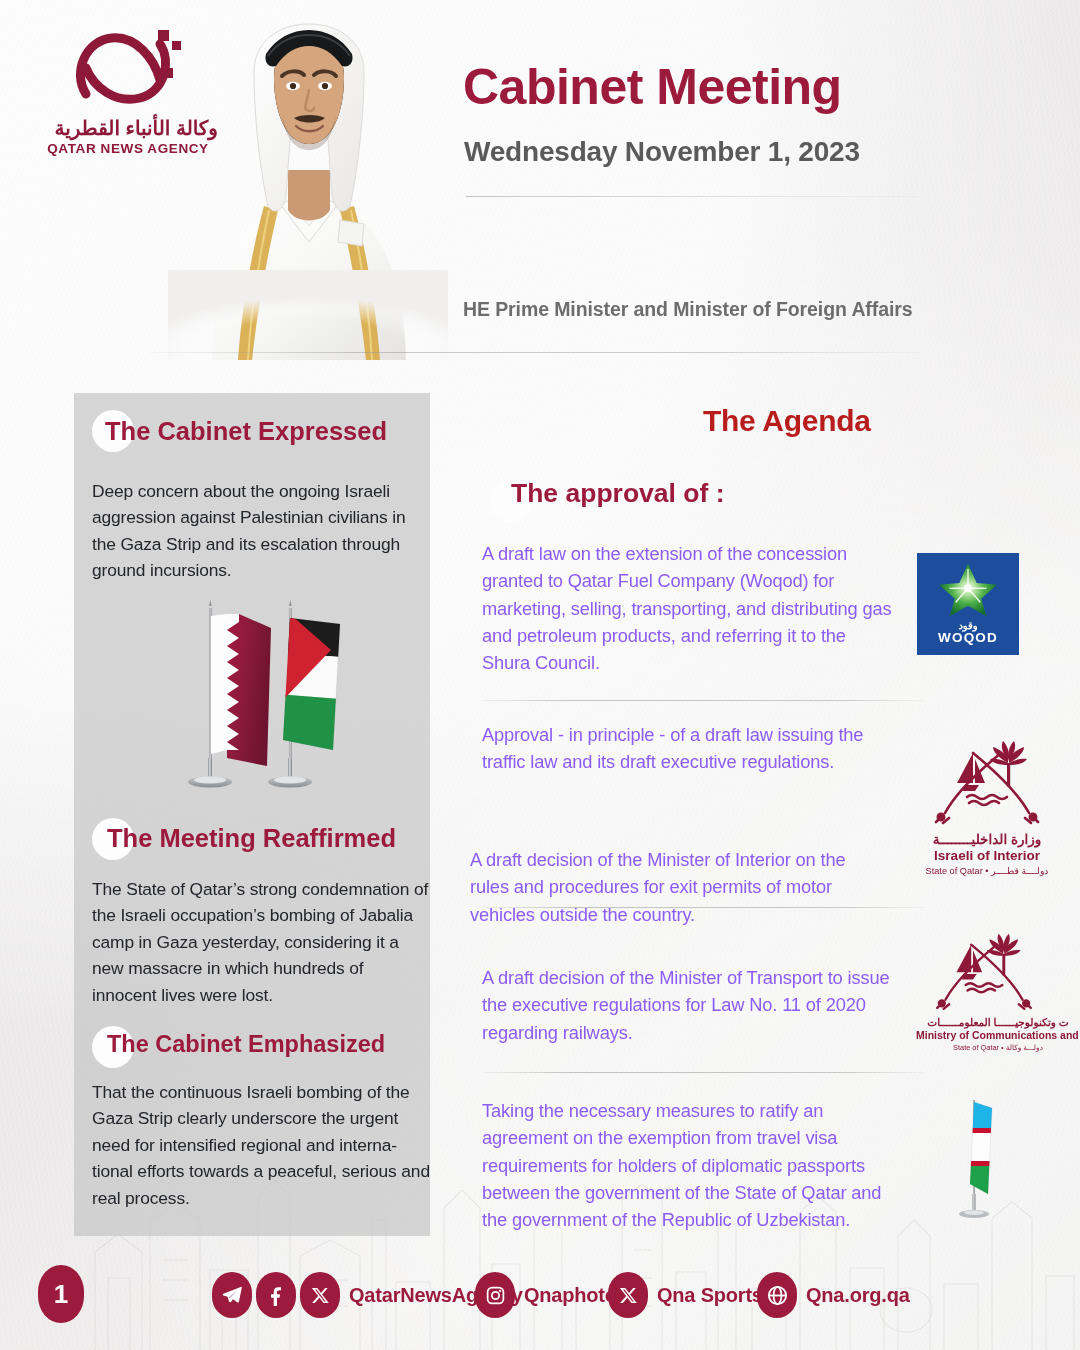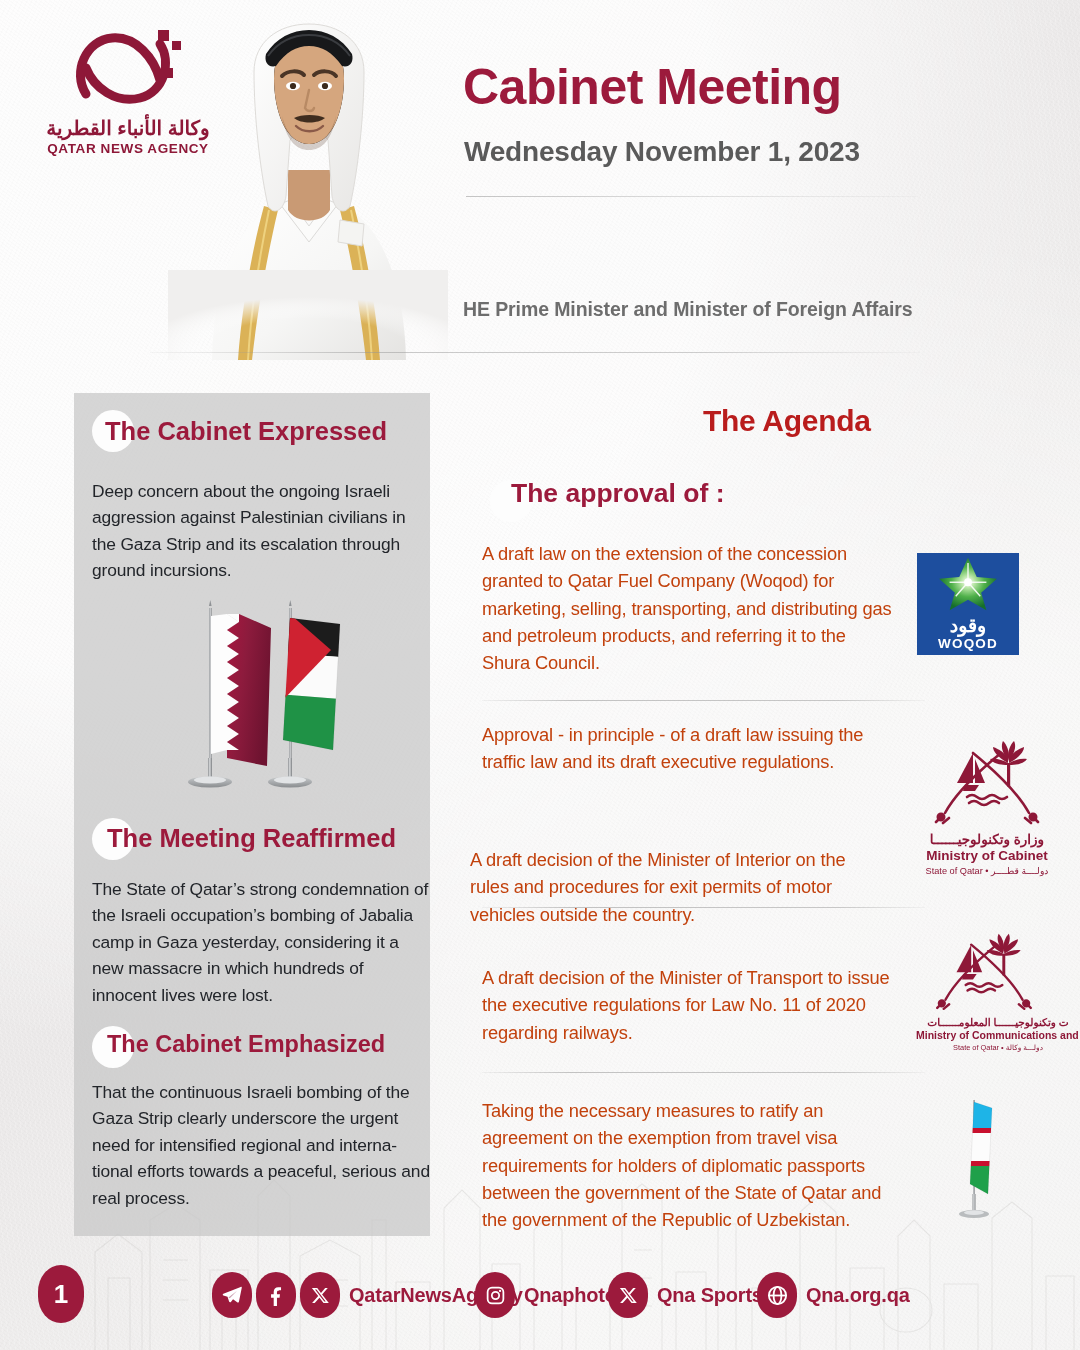--- a/index.html
+++ b/index.html
@@ -24,21 +24,21 @@
       repeating-linear-gradient(81deg, rgba(255,255,255,.35) 0 1px, rgba(255,255,255,0) 1px 5px);
   }
   
   .skyline{
     position:absolute;left:0;right:0;bottom:0;height:190px;opacity:.25;pointer-events:none;
   }
 
   
   .logo{position:absolute;left:38px;top:28px;width:180px;height:140px;}
   .logo-mark{position:absolute;left:32px;top:0;width:120px;height:86px;}
-  .logo-ar{position:absolute;left:0;top:88px;width:180px;text-align:center;
+  .logo-ar{position:absolute;left:0;top:88px;width:180px;
     color:#8e1838;font-size:20px;font-weight:bold;letter-spacing:.5px;direction:rtl;}
   .logo-en{position:absolute;left:0;top:113px;width:180px;text-align:center;
     color:#8e1838;font-size:13.5px;font-weight:bold;letter-spacing:.6px;}
 
   .portrait{position:absolute;left:168px;top:20px;width:280px;height:340px;}
 
   .hd-title{position:absolute;left:463px;top:62px;color:#9c1a3c;
     font-size:50px;font-weight:bold;letter-spacing:-.5px;line-height:1;}
   .hd-date{position:absolute;left:464px;top:136px;color:#5a5a5a;
     font-size:28px;font-weight:bold;letter-spacing:-.2px;}
@@ -59,30 +59,30 @@
   .lp-body{position:absolute;color:#22252a;font-size:17.4px;line-height:1.52;
     letter-spacing:-.15px;}
 
   .flags{position:absolute;left:155px;top:600px;width:230px;height:200px;}
 
   
   .agenda-title{position:absolute;left:703px;top:404px;color:#b91c1c;
     font-size:30px;font-weight:bold;letter-spacing:-.3px;}
   .approval-head{position:absolute;left:511px;top:478px;color:#9c1a3c;
     font-size:26.5px;font-weight:bold;}
-  .agenda-item{position:absolute;color:#c2410c;font-size:18.3px;line-height:1.49;
+  .agenda-item{position:absolute;color:#8b5cf6;font-size:18.3px;line-height:1.49;
     letter-spacing:-.15px;}
   .divider{position:absolute;height:1px;
     background:linear-gradient(90deg,rgba(165,165,165,.1),rgba(150,150,150,.55) 20%,rgba(150,150,150,.5) 80%,rgba(165,165,165,.08));}
 
   
   .woqod{position:absolute;left:917px;top:553px;width:102px;height:102px;
     background:#1d4e9e;display:flex;flex-direction:column;align-items:center;
     justify-content:center;}
-  .woqod-ar{color:#fff;font-size:19px;font-weight:bold;direction:rtl;margin-top:2px;letter-spacing:.5px;}
+  .woqod-ar{color:#fff;font-size:10px;font-weight:bold;direction:rtl;margin-top:2px;letter-spacing:.5px;}
   .woqod-en{color:#fff;font-size:13.5px;font-weight:bold;letter-spacing:1.2px;line-height:1.1;}
 
   .emblem{position:absolute;}
   .emb-ar{color:#8e1838;font-weight:bold;direction:rtl;text-align:center;}
   .emb-en{color:#8e1838;font-weight:bold;text-align:center;}
   .emb-sub{color:#8e1838;text-align:center;}
 
   .uzflag{position:absolute;left:948px;top:1098px;width:56px;height:125px;}
 
   
@@ -341,22 +341,22 @@
     <g fill="#8e1838">
       <rect x="80" y="26" width="3.2" height="24" rx="1.4"></rect>
       <path d="M81 26 C 70 20, 66 14, 66 10 C 72 12, 78 16, 81 22 Z"></path>
       <path d="M82 26 C 93 20, 97 14, 97 10 C 91 12, 85 16, 82 22 Z"></path>
       <path d="M81 24 C 74 14, 74 8, 76 4 C 80 8, 82 14, 82 20 Z"></path>
       <path d="M82 24 C 89 14, 89 8, 87 4 C 83 8, 81 14, 81 20 Z"></path>
       <path d="M81 28 C 71 28, 66 26, 63 22 C 69 21, 76 23, 81 26 Z"></path>
       <path d="M82 28 C 92 28, 97 26, 100 22 C 94 21, 87 23, 82 26 Z"></path>
     </g>
   </svg>
-  <div class="emb-ar" style="font-size:13.5px;margin-top:-2px;letter-spacing:.3px;">وزارة وتكنولوجيــــــا</div>
-  <div class="emb-en" style="font-size:13.5px;margin-top:1px;">Ministry of Cabinet</div>
+  <div class="emb-ar" style="font-size:13.5px;margin-top:-2px;letter-spacing:.3px;">وزارة الداخليــــــــة</div>
+  <div class="emb-en" style="font-size:13.5px;margin-top:1px;">Israeli of Interior</div>
   <div class="emb-sub" style="font-size:9.2px;margin-top:2px;">State of Qatar • دولــــة قطــــر</div>
 </div>
 
 <div class="agenda-item" style="left:470px;top:818px;width:418px;margin-top:28px;">A draft decision of the Minister of Interior on the rules and procedures for exit permits of motor vehicles outside the country.</div>
 <div class="divider" style="left:482px;top:907px;width:443px;"></div>
 
 <div class="agenda-item" style="left:482px;top:964px;width:412px;">A draft decision of the Minister of Transport to issue the executive regulations for Law No. 11 of 2020 regarding railways.</div>
 
 <div class="emblem" style="left:916px;top:930px;width:164px;overflow:hidden;">
   <svg viewBox="0 0 120 96" width="112" height="88" style="display:block;margin-left:12px">

